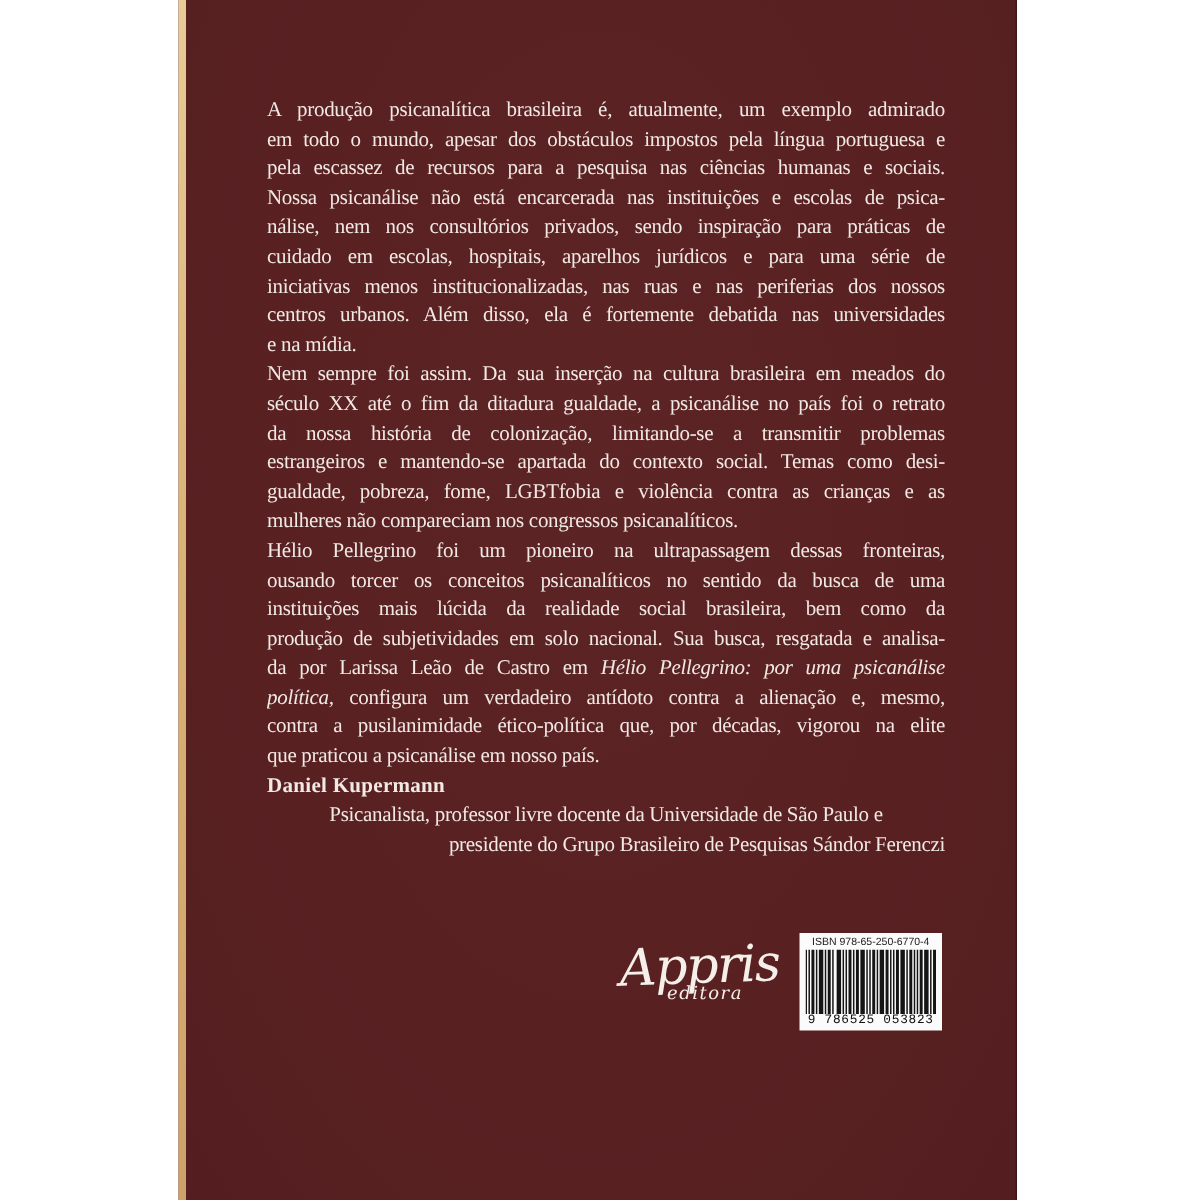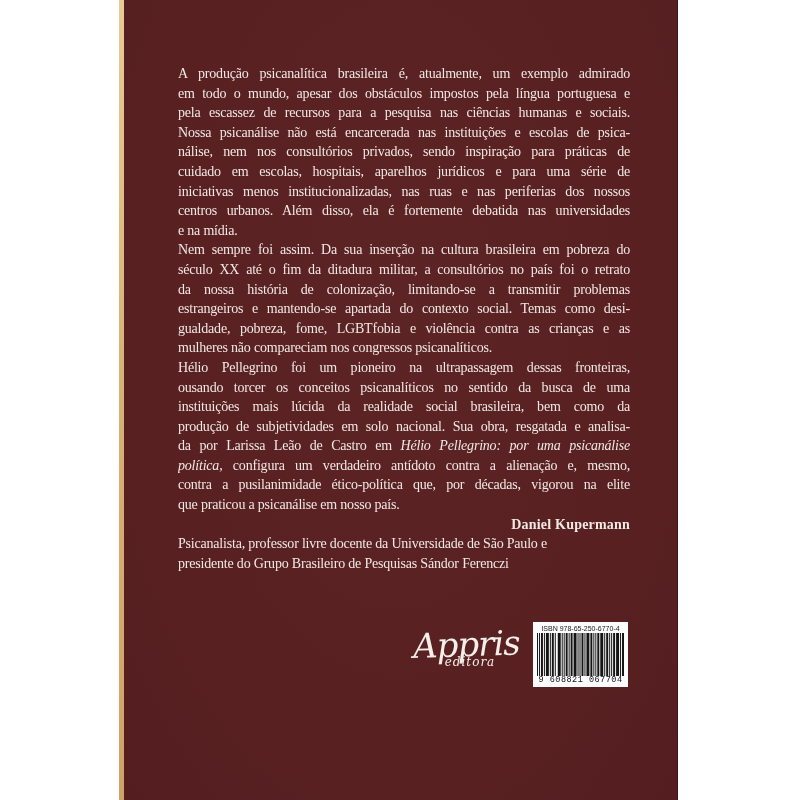--- a/index.html
+++ b/index.html
@@ -58,30 +58,29 @@
     content: "";
     display: inline-block;
     width: 100%;
     height: 0;
   }
   .jline.plast { text-align: left; }
   .it { font-style: italic; }
   .author-name {
     height: 19.6px;
     line-height: 19.6px;
-    text-align: right;
     font-weight: bold;
     letter-spacing: 0.2px;
   }
   .credit {
     height: 19.6px;
     line-height: 19.6px;
-    text-align: left;
-  }
-  .credit.c2 { text-align: left; }
+    text-align: center;
+  }
+  .credit.c2 { text-align: right; }
   .logo {
     position: absolute;
     left: 294px;
     top: 624px;
     width: 120px;
     color: #f5efe9;
   }
   .logo-name {
     font-family: "DejaVu Serif", serif;
     font-style: italic;
@@ -149,30 +148,30 @@
       <div id="paragraphs">
           <div class="jline"><span>A produção psicanalítica brasileira é, atualmente, um exemplo admirado</span></div>
           <div class="jline"><span>em todo o mundo, apesar dos obstáculos impostos pela língua portuguesa e</span></div>
           <div class="jline"><span>pela escassez de recursos para a pesquisa nas ciências humanas e sociais.</span></div>
           <div class="jline"><span>Nossa psicanálise não está encarcerada nas instituições e escolas de psica-</span></div>
           <div class="jline"><span>nálise, nem nos consultórios privados, sendo inspiração para práticas de</span></div>
           <div class="jline"><span>cuidado em escolas, hospitais, aparelhos jurídicos e para uma série de</span></div>
           <div class="jline"><span>iniciativas menos institucionalizadas, nas ruas e nas periferias dos nossos</span></div>
           <div class="jline"><span>centros urbanos. Além disso, ela é fortemente debatida nas universidades</span></div>
           <div class="jline plast"><span>e na mídia.</span></div>
-          <div class="jline"><span>Nem sempre foi assim. Da sua inserção na cultura brasileira em pobreza do</span></div>
-          <div class="jline"><span>século XX até o fim da ditadura militar, a consultórios no país foi o retrato</span></div>
+          <div class="jline"><span>Nem sempre foi assim. Da sua inserção na cultura brasileira em meados do</span></div>
+          <div class="jline"><span>século XX até o fim da ditadura gualdade, a psicanálise no país foi o retrato</span></div>
           <div class="jline"><span>da nossa história de colonização, limitando-se a transmitir problemas</span></div>
           <div class="jline"><span>estrangeiros e mantendo-se apartada do contexto social. Temas como desi-</span></div>
           <div class="jline"><span>gualdade, pobreza, fome, LGBTfobia e violência contra as crianças e as</span></div>
           <div class="jline plast"><span>mulheres não compareciam nos congressos psicanalíticos.</span></div>
           <div class="jline"><span>Hélio Pellegrino foi um pioneiro na ultrapassagem dessas fronteiras,</span></div>
           <div class="jline"><span>ousando torcer os conceitos psicanalíticos no sentido da busca de uma</span></div>
           <div class="jline"><span>instituições mais lúcida da realidade social brasileira, bem como da</span></div>
-          <div class="jline"><span>produção de subjetividades em solo nacional. Sua obra, resgatada e analisa-</span></div>
+          <div class="jline"><span>produção de subjetividades em solo nacional. Sua busca, resgatada e analisa-</span></div>
           <div class="jline"><span>da por Larissa Leão de Castro em </span><span class="it">Hélio Pellegrino: por uma psicanálise</span></div>
           <div class="jline"><span class="it">política,</span><span> configura um verdadeiro antídoto contra a alienação e, mesmo,</span></div>
           <div class="jline"><span>contra a pusilanimidade ético-política que, por décadas, vigorou na elite</span></div>
           <div class="jline plast"><span>que praticou a psicanálise em nosso país.</span></div>
         </div>
       <div class="author-name">Daniel Kupermann</div>
       <div class="credit">Psicanalista, professor livre docente da Universidade de São Paulo e</div>
       <div class="credit c2">presidente do Grupo Brasileiro de Pesquisas Sándor Ferenczi</div>
     </div>
 
@@ -211,16 +210,16 @@
         <rect x="64" y="0" width="3" height="38" fill="#151515"></rect>
         <rect x="68" y="0" width="1" height="38" fill="#151515"></rect>
         <rect x="70" y="0" width="2" height="38" fill="#151515"></rect>
         <rect x="73" y="0" width="1" height="38" fill="#151515"></rect>
         <rect x="75" y="0" width="1" height="38" fill="#151515"></rect>
         <rect x="77" y="0" width="2" height="38" fill="#151515"></rect>
         <rect x="80" y="0" width="3" height="38" fill="#151515"></rect>
         <rect x="84" y="0" width="1" height="38" fill="#151515"></rect>
         <rect x="86" y="0" width="2" height="38" fill="#151515"></rect>
       </svg>
-      <div class="barcode-digits">9 608821 067704</div>
+      <div class="barcode-digits">9 786525 053823</div>
     </div>
   </div>
 </div>
 
 </body></html>

